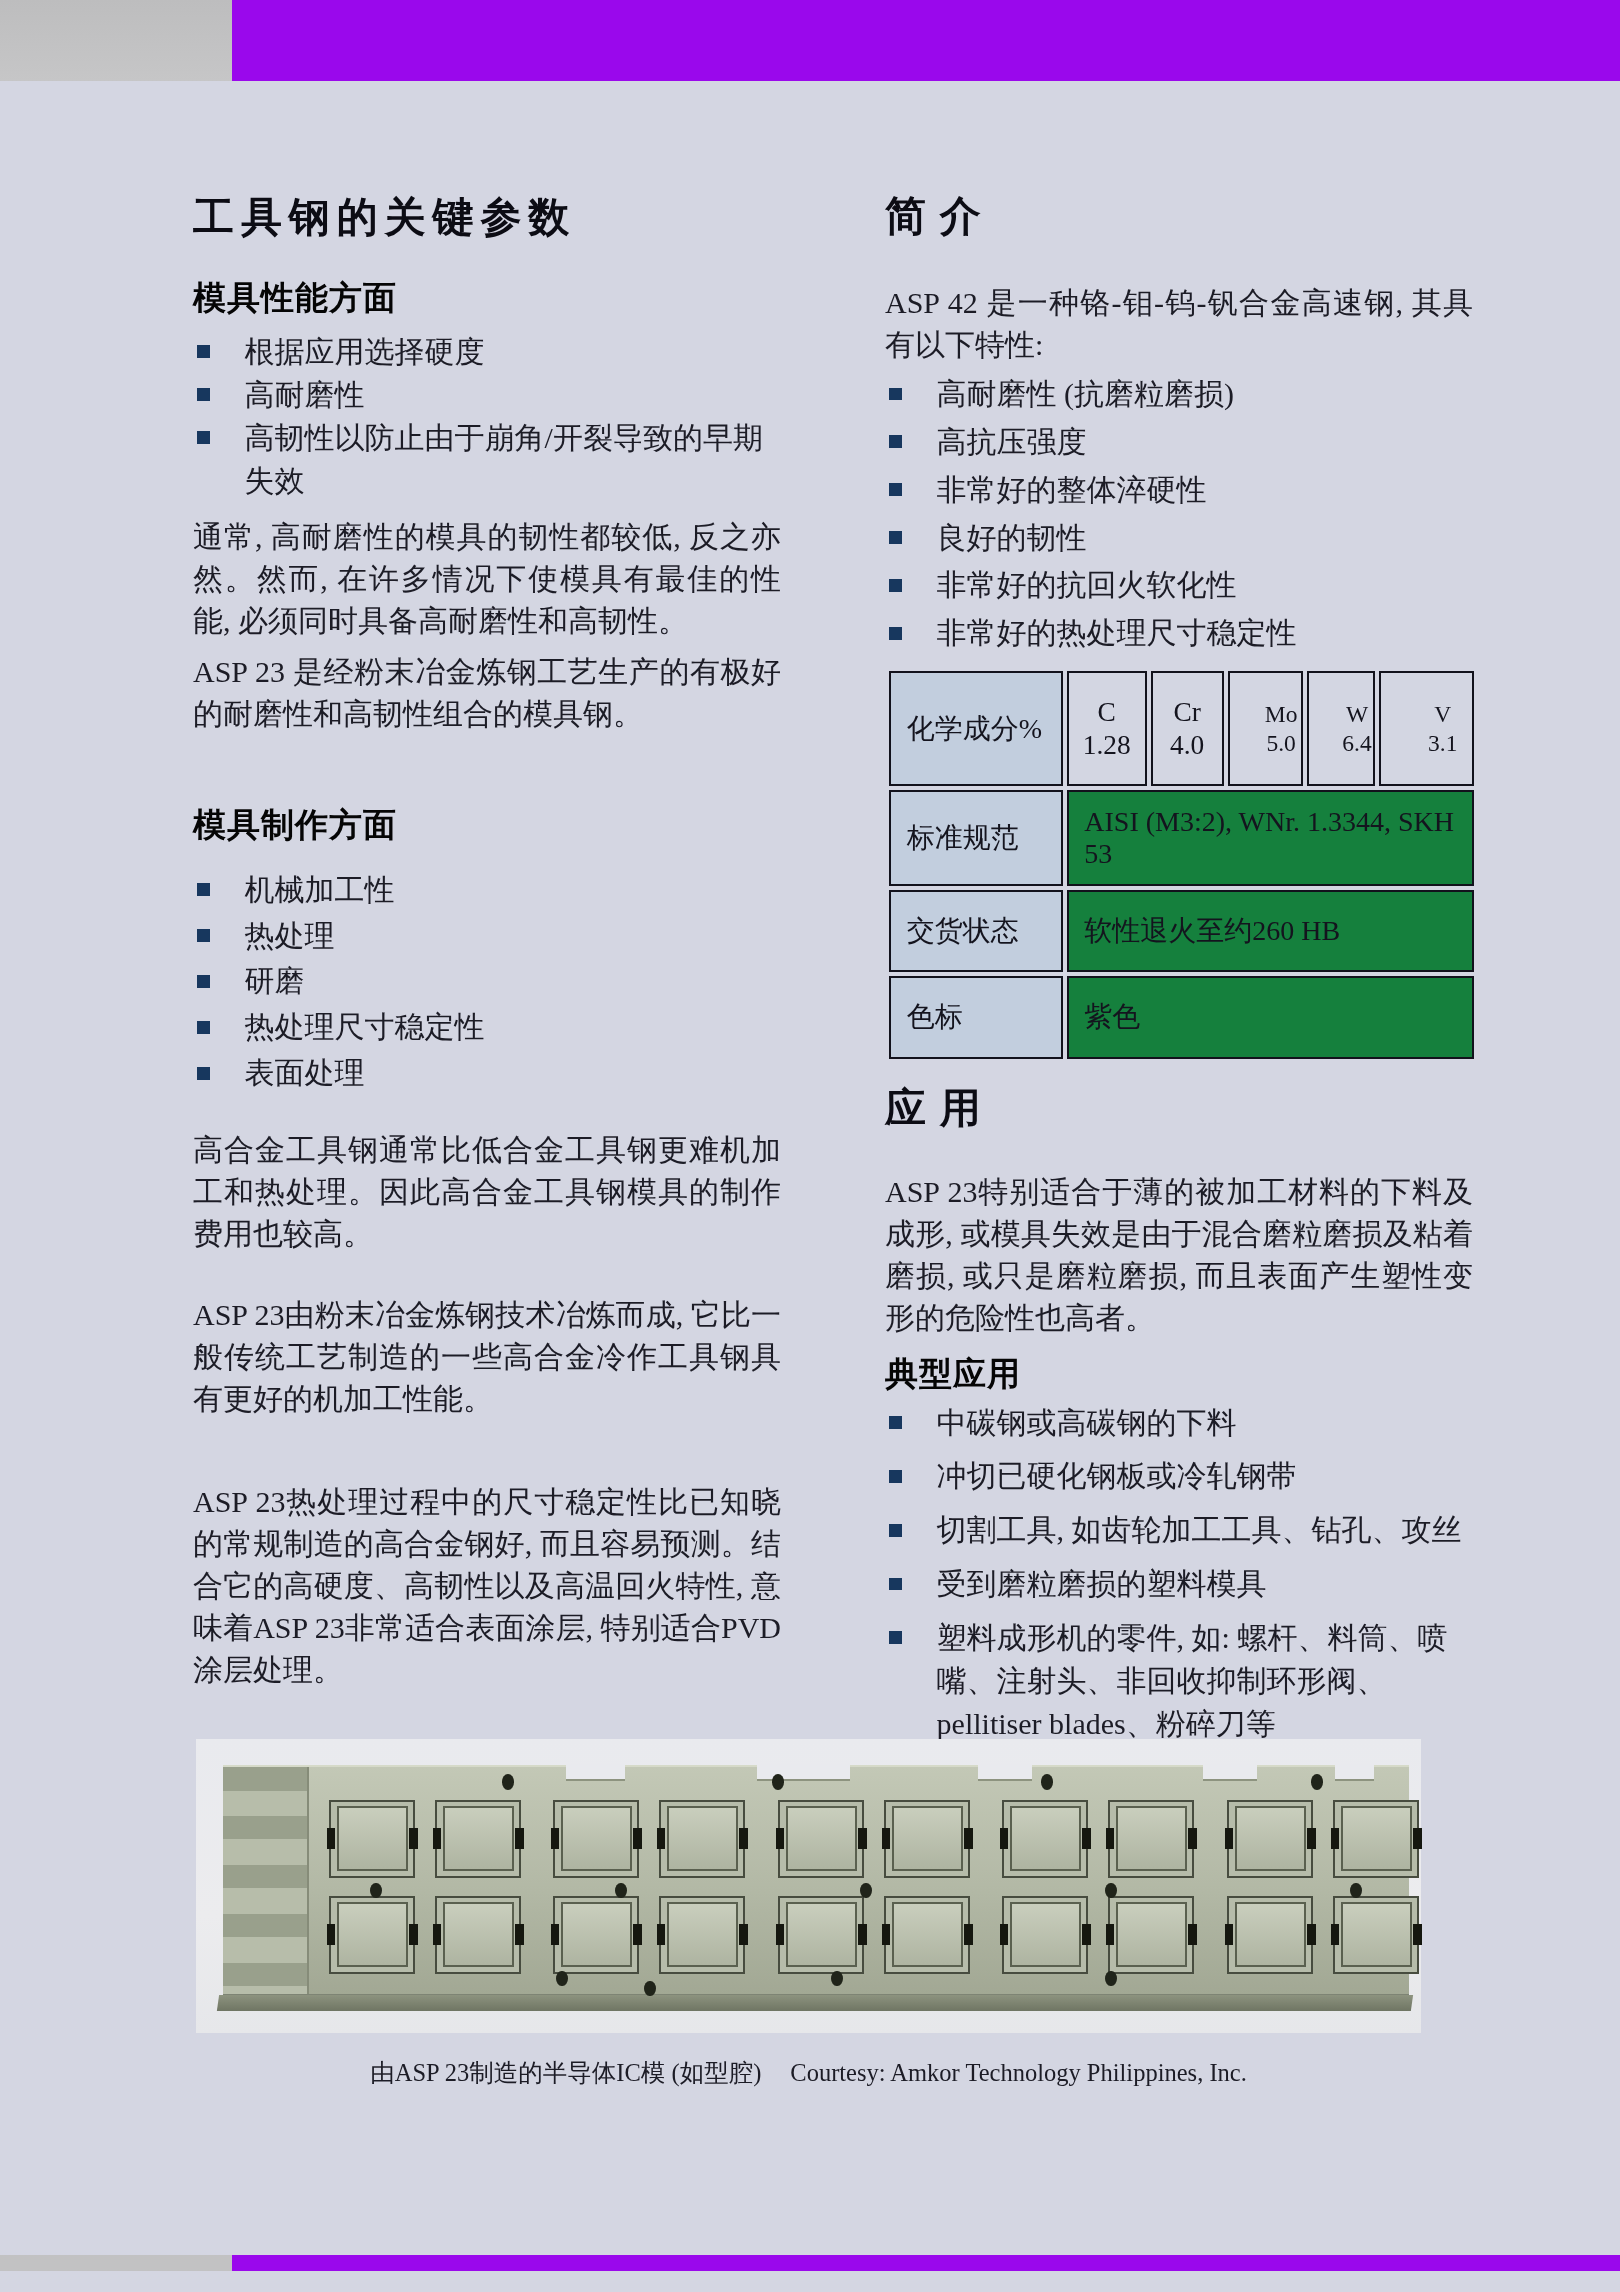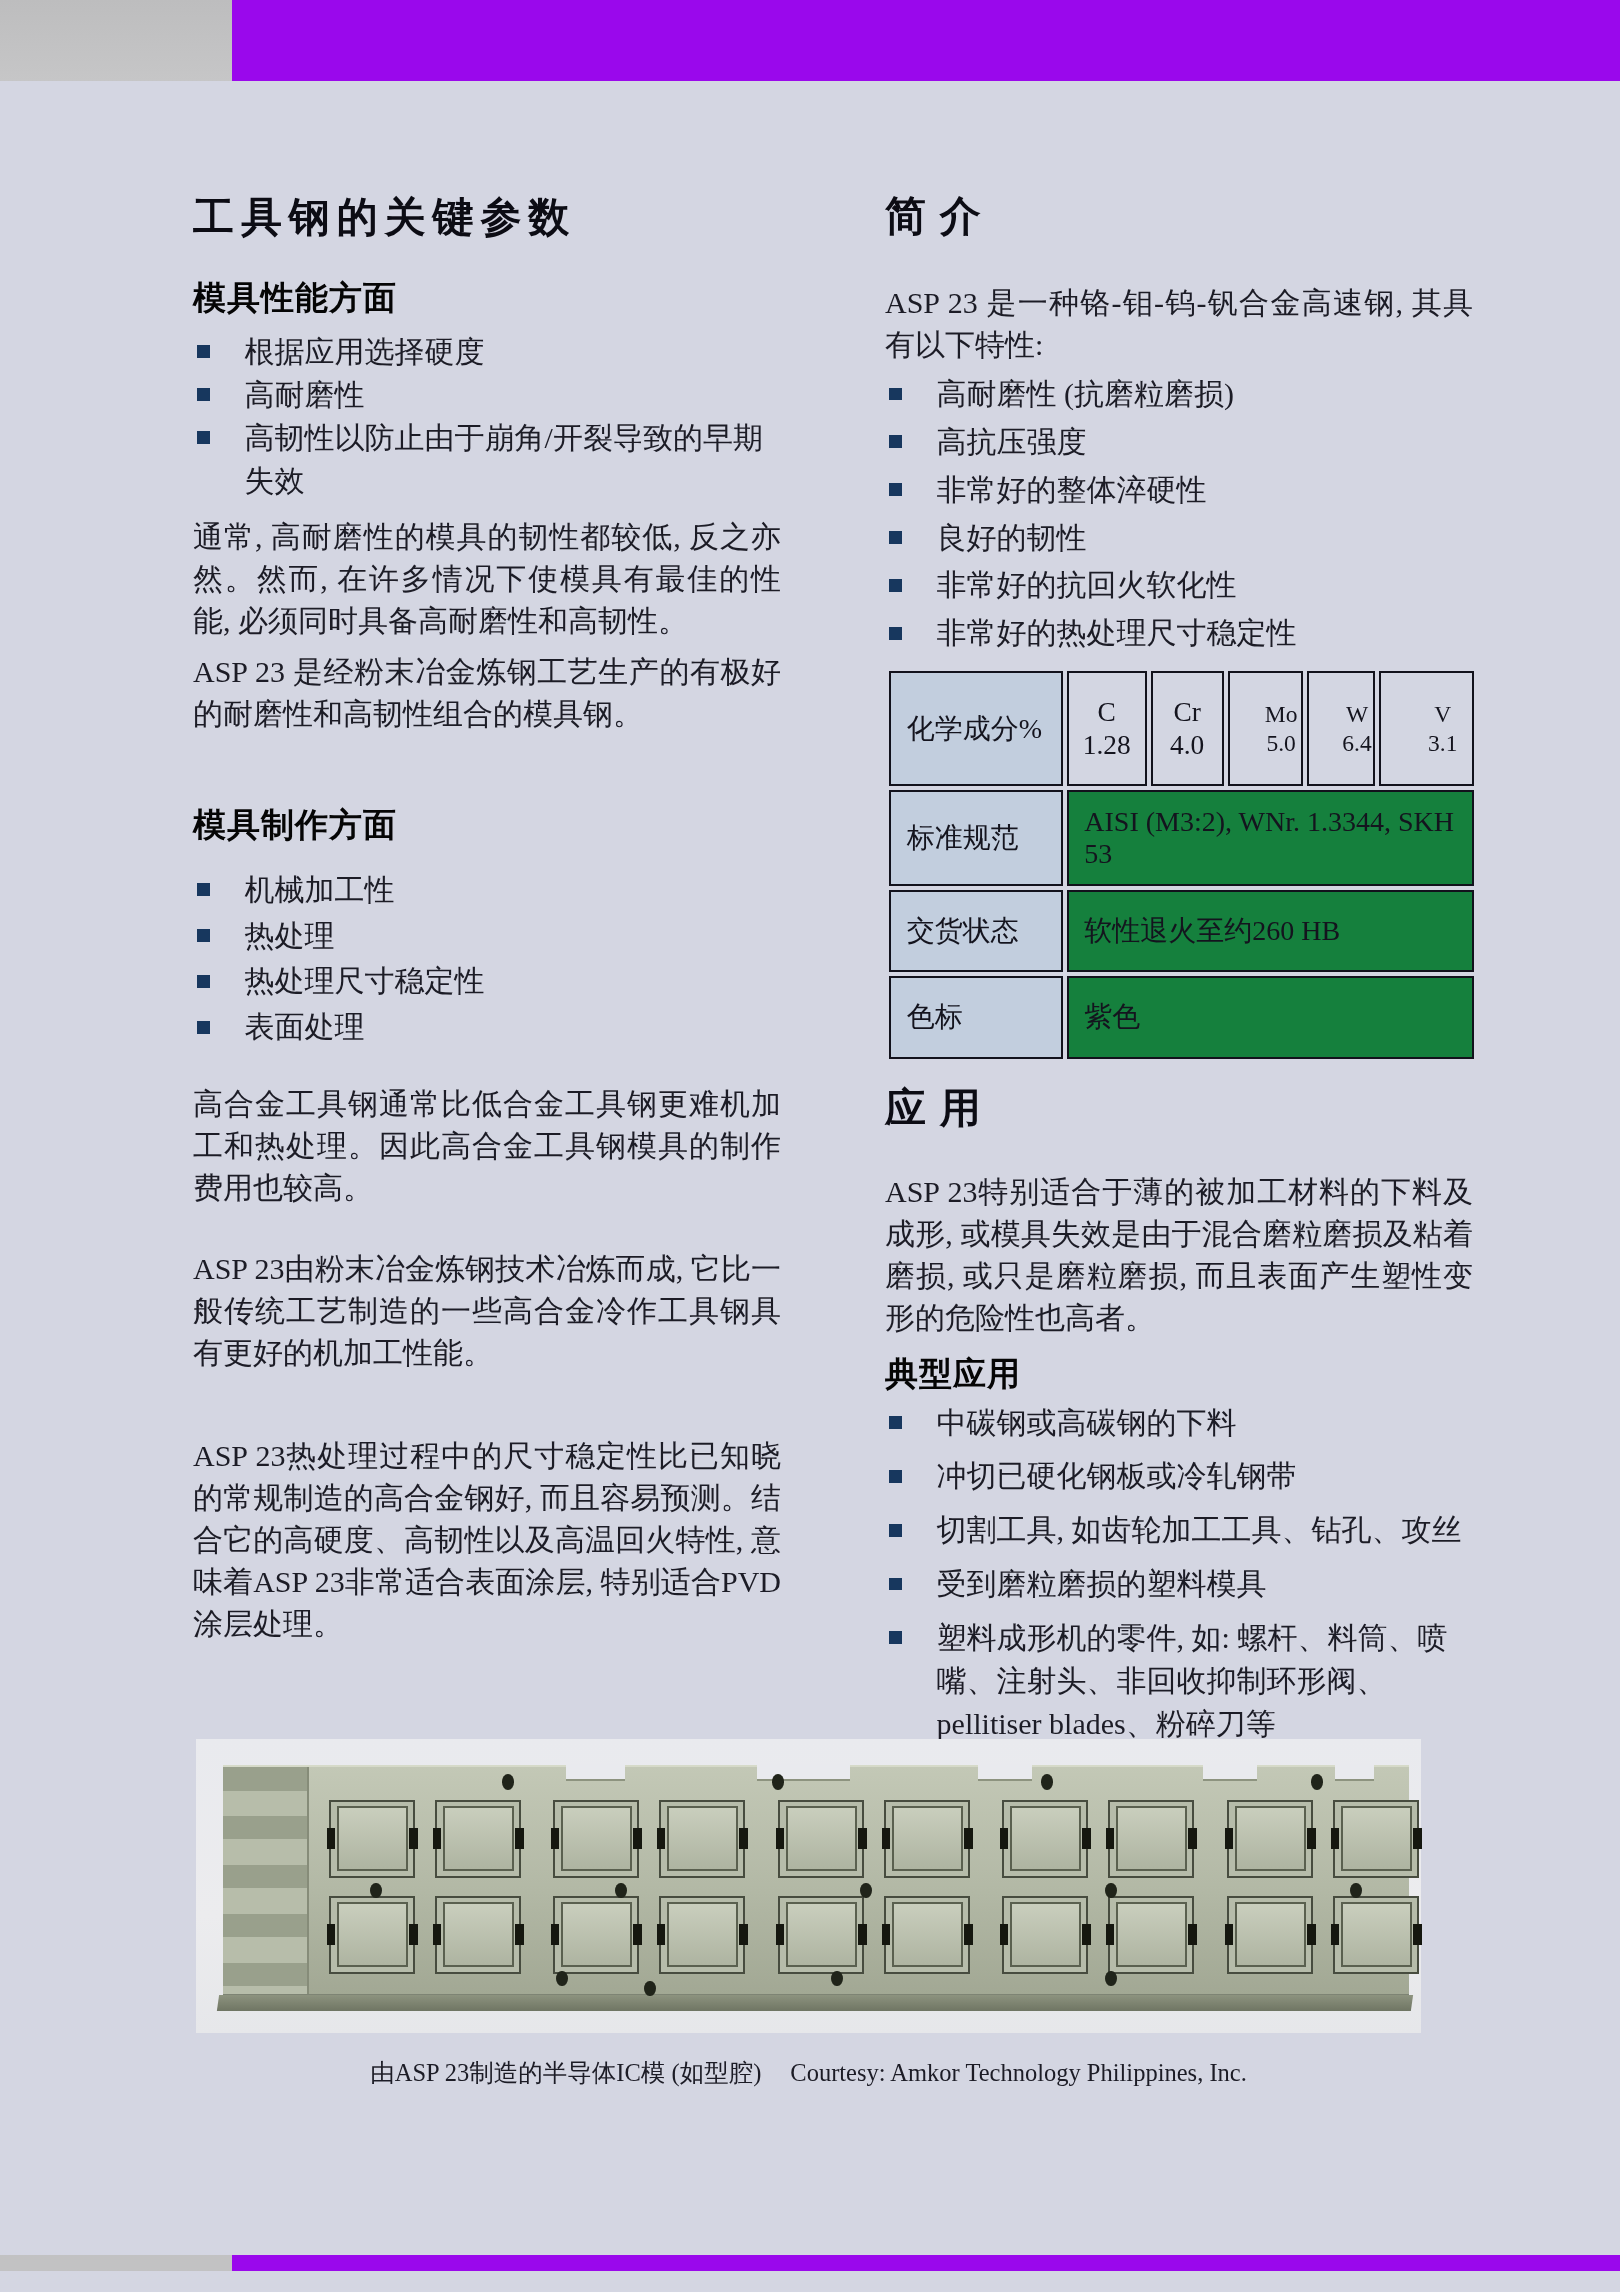--- a/index.html
+++ b/index.html
@@ -169,37 +169,41 @@
     <li>
         <span class="sq"></span>
         <span class="btxt">机械加工性</span>
       </li>
     <li>
         <span class="sq"></span>
         <span class="btxt">热处理</span>
       </li>
     <li>
         <span class="sq"></span>
+        <span class="btxt">研磨</span>
+      </li>
+    <li>
+        <span class="sq"></span>
         <span class="btxt">热处理尺寸稳定性</span>
       </li>
     <li>
         <span class="sq"></span>
         <span class="btxt">表面处理</span>
       </li>
   </ul>
 
   <p class="body p3">高合金工具钢通常比低合金工具钢更难机加工和热处理。因此高合金工具钢模具的制作费用也较高。</p>
   <p class="body p4">ASP 23由粉末冶金炼钢技术冶炼而成, 它比一般传统工艺制造的一些高合金冷作工具钢具有更好的机加工性能。</p>
   <p class="body p5">ASP 23热处理过程中的尺寸稳定性比已知晓的常规制造的高合金钢好, 而且容易预测。结合它的高硬度、高韧性以及高温回火特性, 意味着ASP  23非常适合表面涂层, 特别适合PVD涂层处理。</p>
 </div>
 
 <div class="col col-right">
   <h1 class="doc-title wide">简介</h1>
 
-  <p class="body p-intro">ASP 23 是一种铬-钼-钨-钒合金高速钢, 其具有以下特性:</p>
+  <p class="body p-intro">ASP 42 是一种铬-钼-钨-钒合金高速钢, 其具有以下特性:</p>
 
   <ul class="blist list-intro">
     <li>
         <span class="sq"></span>
         <span class="btxt">高耐磨性 (抗磨粒磨损)</span>
       </li>
     <li>
         <span class="sq"></span>
         <span class="btxt">高抗压强度</span>
       </li>

